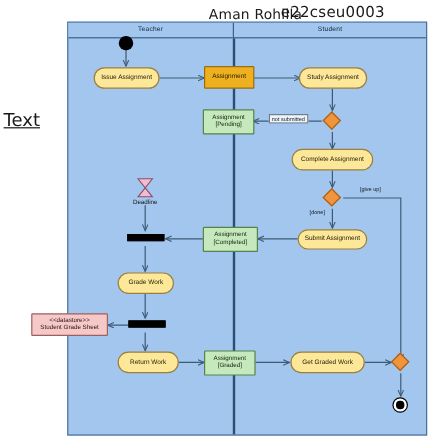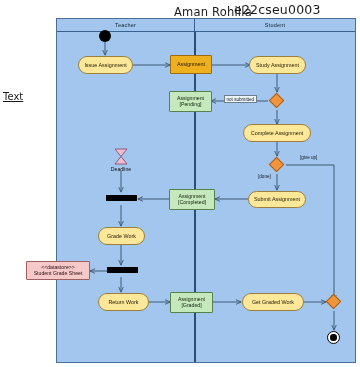--- a/index.html
+++ b/index.html
@@ -24,21 +24,21 @@
   
   .annot {
     position: absolute;
     color: #1a1a1a;
     font-family: "DejaVu Sans", sans-serif;
     white-space: nowrap;
     z-index: 40;
   }
   #annot-name  { left: 174px; top: 5px;  font-size: 11.5px; letter-spacing: .2px; }
   #annot-id    { left: 234px; top: 2px;  font-size: 12.5px; letter-spacing: .2px; text-align: right; }
-  #annot-text  { left: 3px;   top: 91px; font-size: 10px; text-decoration: underline; }
+  #annot-text  { left: 3px;   top: 91px; font-size: 15px; text-decoration: underline; }
 
   
   #frame {
     position: absolute;
     left: 56px; top: 18px;
     width: 300px; height: 345px;
     background: #a3c6ee;
     border: 1.5px solid #4a6f99;
     box-sizing: border-box;
     z-index: 5;

